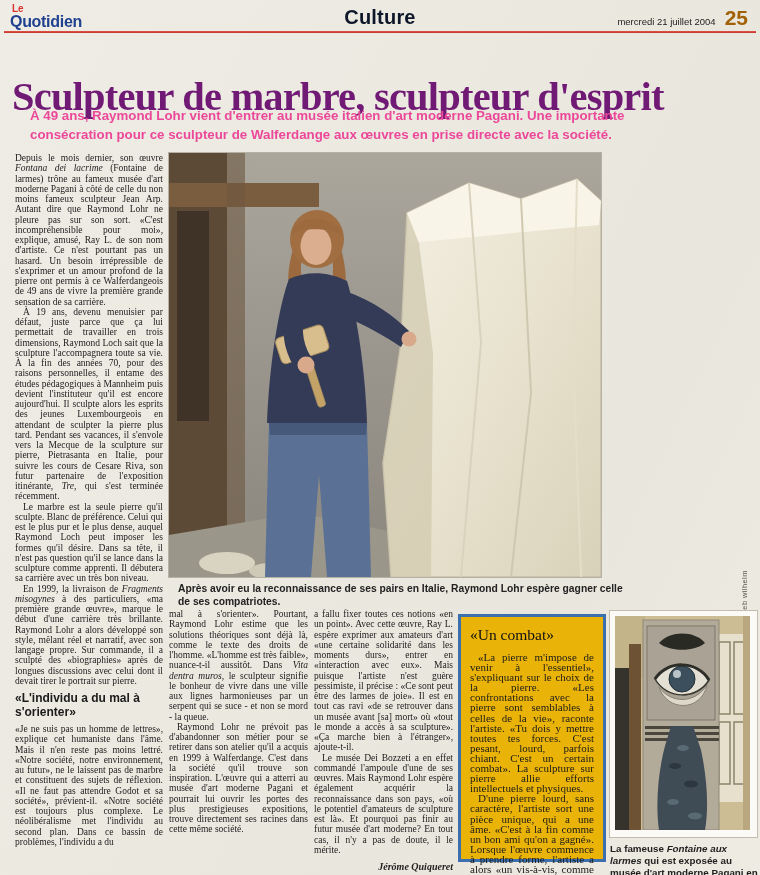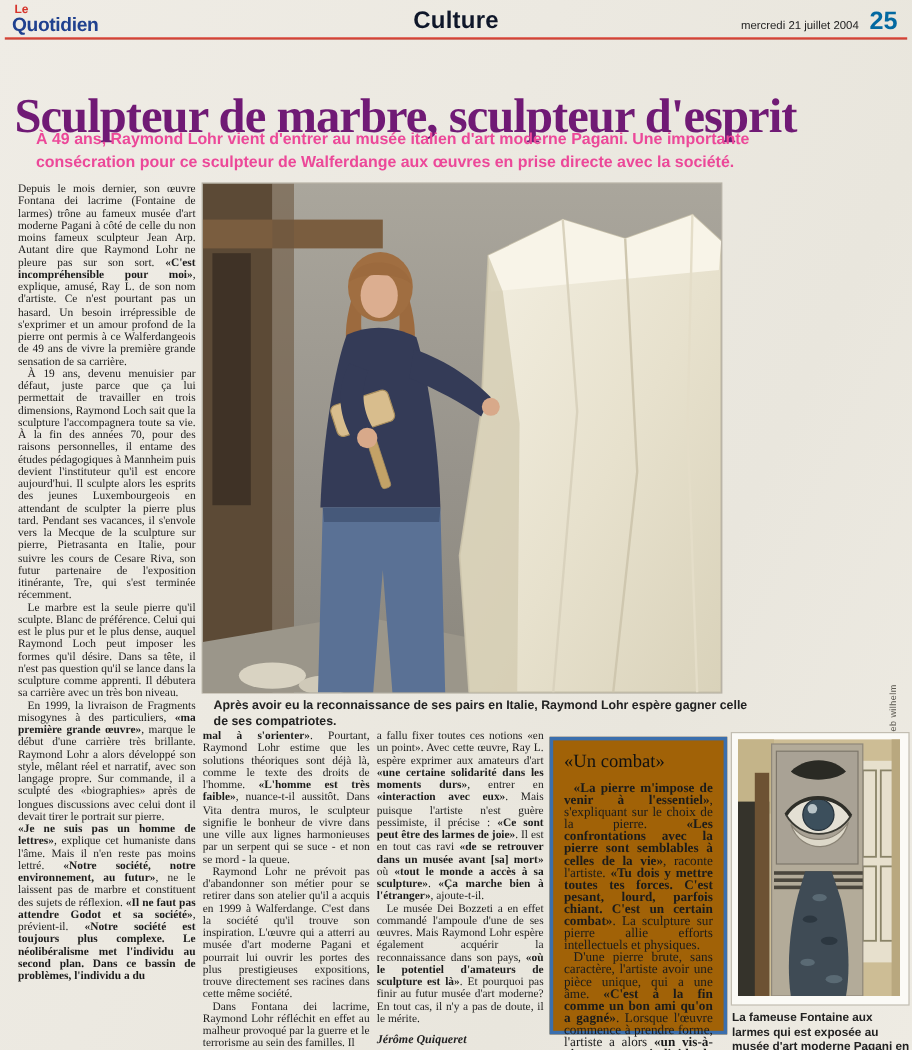--- a/index.html
+++ b/index.html
@@ -9,55 +9,55 @@
   .abs{position:absolute;}
 
   
   .logo{left:10px;top:4px;line-height:1;}
   .logo .le{display:block;color:#d6342c;font:700 10px/10px "Liberation Sans",sans-serif;margin-left:2px;}
   .logo .name{display:block;color:#20418f;font:700 16px/15px "Liberation Sans",sans-serif;letter-spacing:-0.3px;}
   .section{left:0;right:0;top:5px;text-align:center;
            font:700 20px/24px "Liberation Sans",sans-serif;color:#0f172a;letter-spacing:0.2px;}
   .dateline{right:12px;top:6px;display:flex;align-items:baseline;gap:9px;text-align:right;}
   .date{font:400 9.5px "Liberation Sans",sans-serif;color:#222;}
-  .pagenum{font:800 21px "Liberation Sans",sans-serif;color:#0369a1;}
+  .pagenum{font:800 21px "Liberation Sans",sans-serif;color:#a16207;}
   .rule{left:4px;right:4px;top:31px;height:2px;background:linear-gradient(to bottom,#e2574a,#c23428);}
 
   
   .headline{left:12px;top:48px;width:744px;
             font:700 40.5px/1.08 "Liberation Serif",serif;color:#701a75;letter-spacing:-0.8px;}
   .lede{left:30px;top:107px;width:672px;
         font:600 13.3px/18.6px "Liberation Sans",sans-serif;color:#ec4899;}
 
   
   .col{text-align:justify;font-size:9.5px;line-height:10.25px;color:#1b1b1b;}
   .col p{margin:0;}
   .col p.p{text-indent:8px;}
   .col p.p0{text-indent:0;}
   .col p.subhead{font:700 12px/13.5px "Liberation Sans",sans-serif;margin:6px 0 5px;text-indent:0;text-align:left;}
-  .b{font-weight:700;}
-  .i{}
+  .b{font-weight:400;}
+  .i{font-style:italic;}
   .col1{left:15px;top:153px;width:148px;}
   .col2{left:169px;top:609px;width:139px;}
   .col3{left:314px;top:609px;width:139px;}
-  .byline{margin-top:6px;font:italic 700 10px/12px "Liberation Serif",serif;color:#222;text-align:left;}
+  .byline{margin-top:6px;font:italic 700 10px/12px "Liberation Serif",serif;color:#222;text-align:right;}
   .site{margin-top:1px;font:700 9px/12px "Liberation Sans",sans-serif;color:#1a1a1a;text-align:left;}
 
   
   .photo-main{left:169px;top:153px;width:432px;height:424px;box-shadow:0 0 0 1px #b6b1a5;}
   .photo-main svg{display:block;}
   .caption-main{left:178px;top:582px;width:445px;
                 font:600 10.3px/13px "Liberation Sans",sans-serif;color:#222;}
   .photo-credit{left:740px;top:512px;height:135px;
                 writing-mode:vertical-rl;transform:rotate(180deg);
                 font:400 7.5px "Liberation Sans",sans-serif;color:#5a574f;letter-spacing:0.4px;}
 
   
   .sidebar{left:458px;top:614px;width:148px;height:248px;box-sizing:border-box;
-           border:3px solid #3b6fad;background:#a16207;padding:9px 9px 6px;}
+           border:3px solid #3b6fad;background:#eab308;padding:9px 9px 6px;}
   .sidebar h2{margin:0 0 9px;font:400 15.5px/17px "Liberation Serif",serif;color:#111;}
   .sidebar .sb-body{text-align:justify;font-size:11px;line-height:10.1px;color:#1b1b1b;}
   .sidebar .sb-body p{margin:0;text-indent:8px;}
 
   
   .photo-right{left:610px;top:611px;width:147px;height:226px;box-sizing:border-box;
                background:#fbfaf6;padding:5px;box-shadow:0 0 0 1px #c2bdb1;}
   .photo-right svg{display:block;}
   .caption-right{left:610px;top:843px;width:150px;
                  font:600 9.8px/12px "Liberation Sans",sans-serif;color:#222;}
@@ -77,20 +77,21 @@
 <div class="abs rule"></div>
 
 <h1 class="abs headline">Sculpteur de marbre, sculpteur d'esprit</h1>
 <div class="abs lede">À 49 ans, Raymond Lohr vient d'entrer au musée italien d'art moderne Pagani. Une importante consécration pour ce sculpteur de Walferdange aux œuvres en prise directe avec la société.</div>
 
 <div class="abs col col1">
     <p class="p0"><span>Depuis le mois dernier, son œuvre </span><span class="i">Fontana dei lacrime</span><span> (Fontaine de larmes) trône au fameux musée d'art moderne Pagani à côté de celle du non moins fameux sculpteur Jean Arp. Autant dire que Raymond Lohr ne pleure pas sur son sort. </span><span class="b">«C'est incompréhensible pour moi»</span><span>, explique, amusé, Ray L. de son nom d'artiste. Ce n'est pourtant pas un hasard. Un besoin irrépressible de s'exprimer et un amour profond de la pierre ont permis à ce Walferdangeois de 49 ans de vivre la première grande sensation de sa carrière.</span></p>
     <p class="p"><span>À 19 ans, devenu menuisier par défaut, juste parce que ça lui permettait de travailler en trois dimensions, Raymond Loch sait que la sculpture l'accompagnera toute sa vie. À la fin des années 70, pour des raisons personnelles, il entame des études pédagogiques à Mannheim puis devient l'instituteur qu'il est encore aujourd'hui. Il sculpte alors les esprits des jeunes Luxembourgeois en attendant de sculpter la pierre plus tard. Pendant ses vacances, il s'envole vers la Mecque de la sculpture sur pierre, Pietrasanta en Italie, pour suivre les cours de Cesare Riva, son futur partenaire de l'exposition itinérante, </span><span class="i">Tre</span><span>, qui s'est terminée récemment.</span></p>
     <p class="p"><span>Le marbre est la seule pierre qu'il sculpte. Blanc de préférence. Celui qui est le plus pur et le plus dense, auquel Raymond Loch peut imposer les formes qu'il désire. Dans sa tête, il n'est pas question qu'il se lance dans la sculpture comme apprenti. Il débutera sa carrière avec un très bon niveau.</span></p>
     <p class="p"><span>En 1999, la livraison de </span><span class="i">Fragments misogynes</span><span> à des particuliers, </span><span class="b">«ma première grande œuvre»</span><span>, marque le début d'une carrière très brillante. Raymond Lohr a alors développé son style, mêlant réel et narratif, avec son langage propre. Sur commande, il a sculpté des «biographies» après de longues discussions avec celui dont il devait tirer le portrait sur pierre.</span></p>
+    <p class="subhead"><span>«L'individu a du mal à s'orienter»</span></p>
     <p class="p0"><span class="b">«Je ne suis pas un homme de lettres»</span><span>, explique cet humaniste dans l'âme. Mais il n'en reste pas moins lettré. </span><span class="b">«Notre société, notre environnement, au futur»</span><span>, ne le laissent pas de marbre et constituent des sujets de réflexion. </span><span class="b">«Il ne faut pas attendre Godot et sa société»</span><span>, prévient-il. </span><span class="b">«Notre société est toujours plus complexe. Le néolibéralisme met l'individu au second plan. Dans ce bassin de problèmes, l'individu a du</span></p>
   </div>
 
 <div class="abs photo-main">
   <svg width="432" height="424" viewBox="0 0 432 424">
     <defs>
       <linearGradient id="bgG" x1="0" y1="0" x2="0" y2="1">
         <stop offset="0" stop-color="#aaa69c"></stop>
           <stop offset="0.6" stop-color="#96928a"></stop>
           <stop offset="1" stop-color="#8b877d"></stop>
@@ -140,38 +141,37 @@
     <path d="M100,270 L198,270 L202,424 L158,424 L150,322 L142,424 L96,424 Z" fill="#5a7195"></path>
     <path d="M100,270 L198,270 L197,282 L101,282 Z" fill="#46597a"></path>
   </svg>
 </div>
 <div class="abs caption-main">Après avoir eu la reconnaissance de ses pairs en Italie, Raymond Lohr espère gagner celle de ses compatriotes.</div>
 <div class="abs photo-credit">Photo: zineb wilhelm</div>
 
 <div class="abs col col2">
     <p class="p0"><span class="b">mal à s'orienter»</span><span>. Pourtant, Raymond Lohr estime que les solutions théoriques sont déjà là, comme le texte des droits de l'homme. </span><span class="b">«L'homme est très faible»</span><span>, nuance-t-il aussitôt. Dans </span><span class="i">Vita dentra muros</span><span>, le sculpteur signifie le bonheur de vivre dans une ville aux lignes harmonieuses par un serpent qui se suce - et non se mord - la queue.</span></p>
     <p class="p"><span>Raymond Lohr ne prévoit pas d'abandonner son métier pour se retirer dans son atelier qu'il a acquis en 1999 à Walferdange. C'est dans la société qu'il trouve son inspiration. L'œuvre qui a atterri au musée d'art moderne Pagani et pourrait lui ouvrir les portes des plus prestigieuses expositions, trouve directement ses racines dans cette même société.</span></p>
-    <p class="p"><span>Dans </span><span class="i">Fontana dei lacrime</span><span>, Raymond Lohr réfléchit en effet au malheur provoqué par la guerre et le terrorisme au sein des familles. Il</span></p>
   </div>
 <div class="abs col col3">
   <div>
       <p class="p0"><span>a fallu fixer toutes ces notions «en un point». Avec cette œuvre, Ray L. espère exprimer aux amateurs d'art </span><span class="b">«une certaine solidarité dans les moments durs»</span><span>, entrer en </span><span class="b">«interaction avec eux»</span><span>. Mais puisque l'artiste n'est guère pessimiste, il précise : </span><span class="b">«Ce sont peut être des larmes de joie»</span><span>. Il est en tout cas ravi </span><span class="b">«de se retrouver dans un musée avant [sa] mort»</span><span> où </span><span class="b">«tout le monde a accès à sa sculpture»</span><span>. </span><span class="b">«Ça marche bien à l'étranger»</span><span>, ajoute-t-il.</span></p>
       <p class="p"><span>Le musée Dei Bozzeti a en effet commandé l'ampoule d'une de ses œuvres. Mais Raymond Lohr espère également acquérir la reconnaissance dans son pays, </span><span class="b">«où le potentiel d'amateurs de sculpture est là»</span><span>. Et pourquoi pas finir au futur musée d'art moderne? En tout cas, il n'y a pas de doute, il le mérite.</span></p>
     </div>
   <div class="byline">Jérôme Quiqueret</div>
   <div class="site">
     
   </div>
 </div>
 
 <div class="abs sidebar">
   <h2>«Un combat»</h2>
   <div class="sb-body">
       <p class="p"><span class="b">«La pierre m'impose de venir à l'essentiel»</span><span>, s'expliquant sur le choix de la pierre. </span><span class="b">«Les confrontations avec la pierre sont semblables à celles de la vie»</span><span>, raconte l'artiste. </span><span class="b">«Tu dois y mettre toutes tes forces. C'est pesant, lourd, parfois chiant. C'est un certain combat»</span><span>. La sculpture sur pierre allie efforts intellectuels et physiques.</span></p>
-      <p class="p"><span>D'une pierre brute, sans caractère, l'artiste avoir une pièce unique, qui a une âme. </span><span class="b">«C'est à la fin comme un bon ami qu'on a gagné»</span><span>. Lorsque l'œuvre commence à prendre forme, l'artiste a alors </span><span class="b">«un vis-à-vis, comme un individu, le dialogue s'installe»</span><span>.</span></p>
+      <p class="p"><span>D'une pierre lourd, sans caractère, l'artiste sort une pièce unique, qui a une âme. </span><span class="b">«C'est à la fin comme un bon ami qu'on a gagné»</span><span>. Lorsque l'œuvre commence à prendre forme, l'artiste a alors </span><span class="b">«un vis-à-vis, comme un individu, le dialogue s'installe»</span><span>.</span></p>
     </div>
 </div>
 
 <div class="abs photo-right">
   <svg width="135" height="214" viewBox="0 0 135 214">
     <rect width="135" height="214" fill="#cdbd95"></rect>
     <rect x="0" y="0" width="30" height="62" fill="#c4b489"></rect>
     <rect x="100" y="18" width="35" height="168" fill="#e7e0cd"></rect>
     <rect x="104" y="26" width="11" height="72" fill="none" stroke="#8a8468" stroke-width="1.5"></rect>
     <rect x="119" y="26" width="11" height="72" fill="none" stroke="#8a8468" stroke-width="1.5"></rect>

